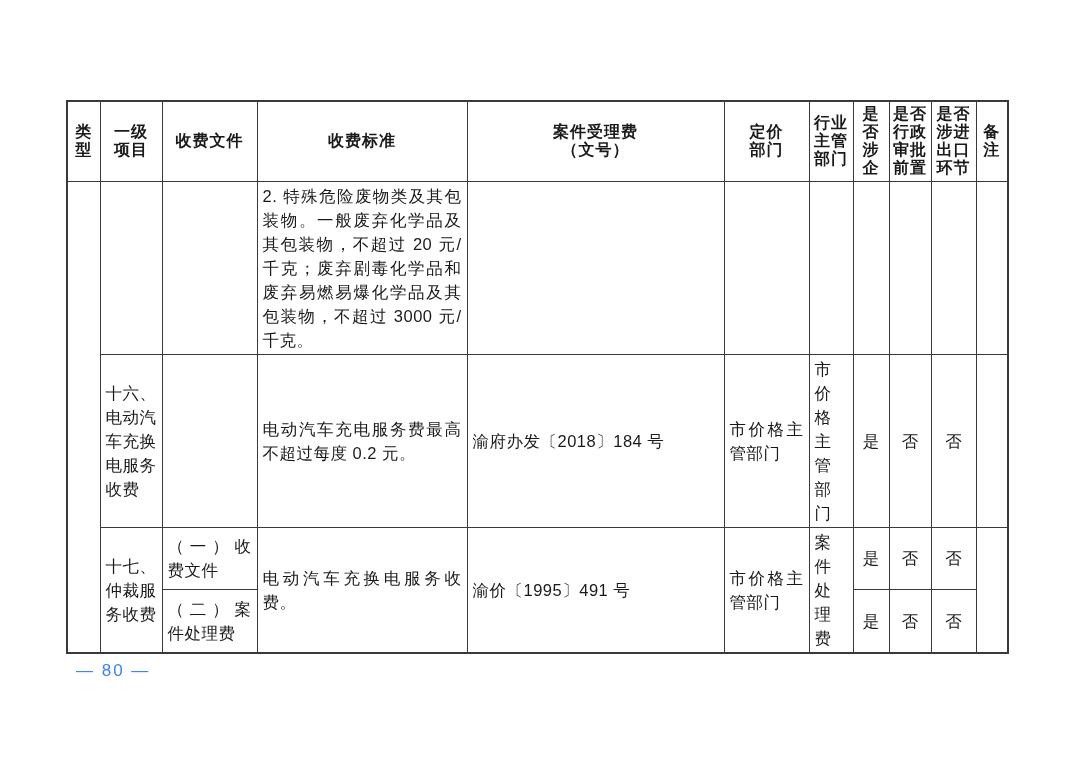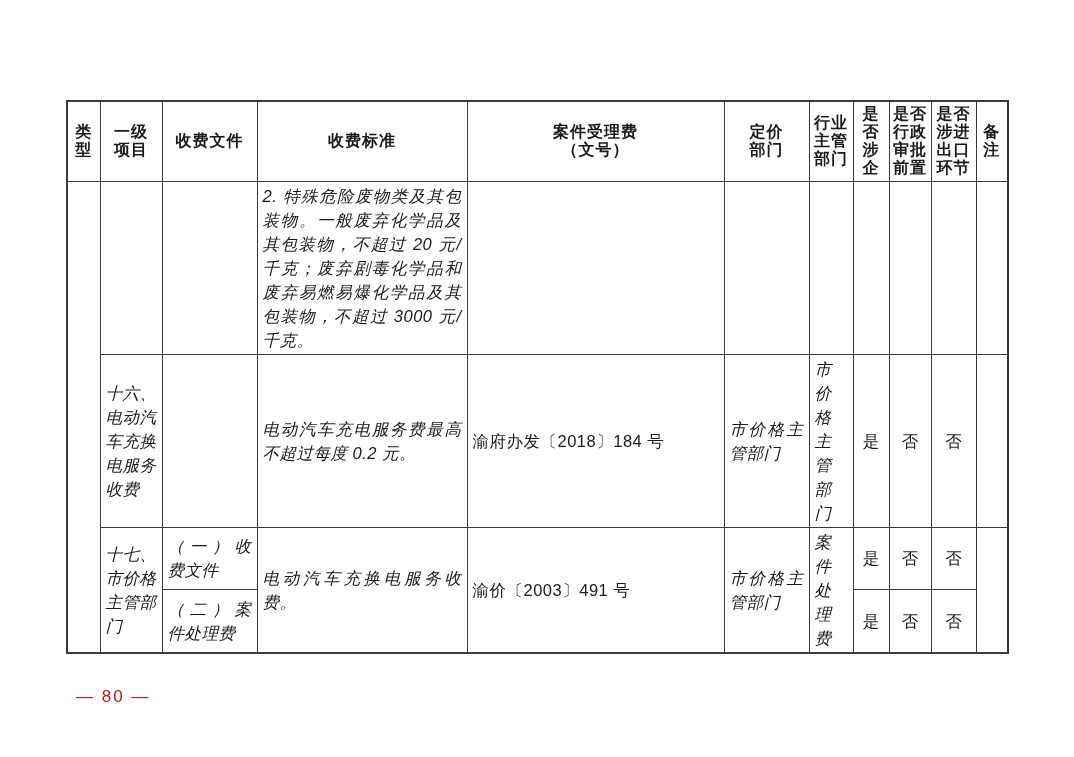--- a/index.html
+++ b/index.html
@@ -37,34 +37,34 @@
     vertical-align:middle;
     padding:2px 1px;
   }
   .fee-table td {
     font-size:16.5px;
     line-height:24px;
     vertical-align:middle;
     padding:2px 5px;
     letter-spacing:0.5px;
   }
-  td.jt { text-align:justify;font-style:italic; }
+  td.jt { text-align:justify; }
   td.ctr { text-align:center; letter-spacing:0; }
   
   tr.r-head { height:80px; }
   tr.r1 { height:150px; }
   tr.r2 { height:125px; }
   tr.r3a { height:46px; }
   tr.r3b { height:52px; }
   .footer {
     position:absolute;
-    left:76px; top:687px;
+    left:76px; top:661px;
     font-size:17px;
     letter-spacing:2px;
-    color:#b91c1c;
+    color:#3b82f6;
   }
 </style>
 </head>
 <body>
 
 <div class="page">
 
   <table class="fee-table">
     <colgroup>
       <col style="width:33px">
@@ -130,24 +130,24 @@
         <td class="jt">电动汽车充电服务费最高不超过每度 0.2 元。</td>
         <td>渝府办发〔2018〕184 号</td>
         <td class="jt">市价格主管部门</td>
         <td class="jt">市价格主管部门</td>
         <td class="ctr">是</td>
         <td class="ctr">否</td>
         <td class="ctr">否</td>
         <td></td>
       </tr>
       <tr class="r3a">
-        <td class="jt" rowspan="2">十七、市价格主管部门</td>
+        <td class="jt" rowspan="2">十七、仲裁服务收费</td>
         <td class="jt">（一）收费文件</td>
         <td class="jt" rowspan="2">电动汽车充换电服务收费。</td>
-        <td rowspan="2">渝价〔2003〕491 号</td>
+        <td rowspan="2">渝价〔1995〕491 号</td>
         <td class="jt" rowspan="2">市价格主管部门</td>
         <td class="jt" rowspan="2">案件处理费</td>
         <td class="ctr">是</td>
         <td class="ctr">否</td>
         <td class="ctr">否</td>
         <td rowspan="2"></td>
       </tr>
       <tr class="r3b">
         <td class="jt">（二）案件处理费</td>
         <td class="ctr">是</td>

